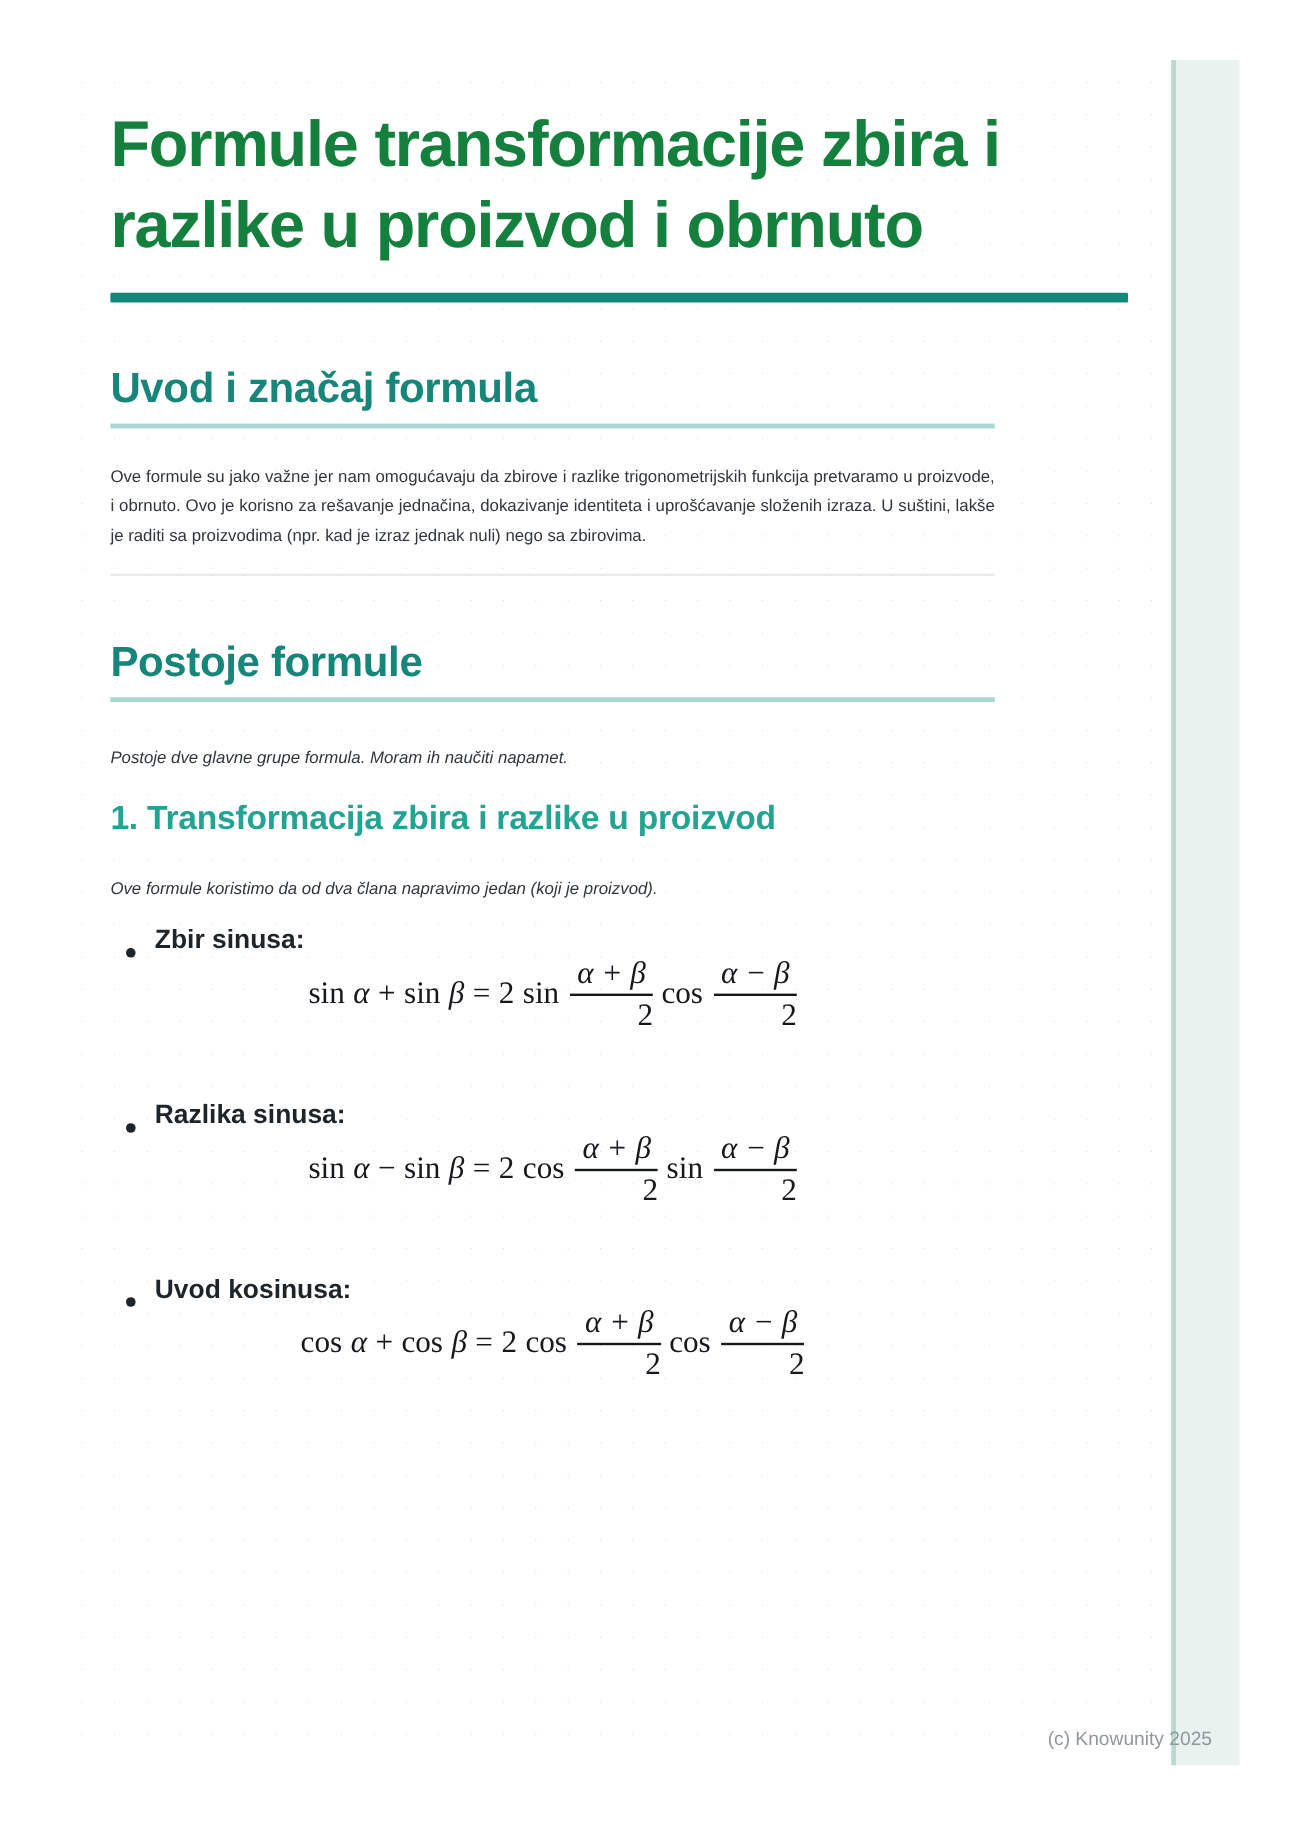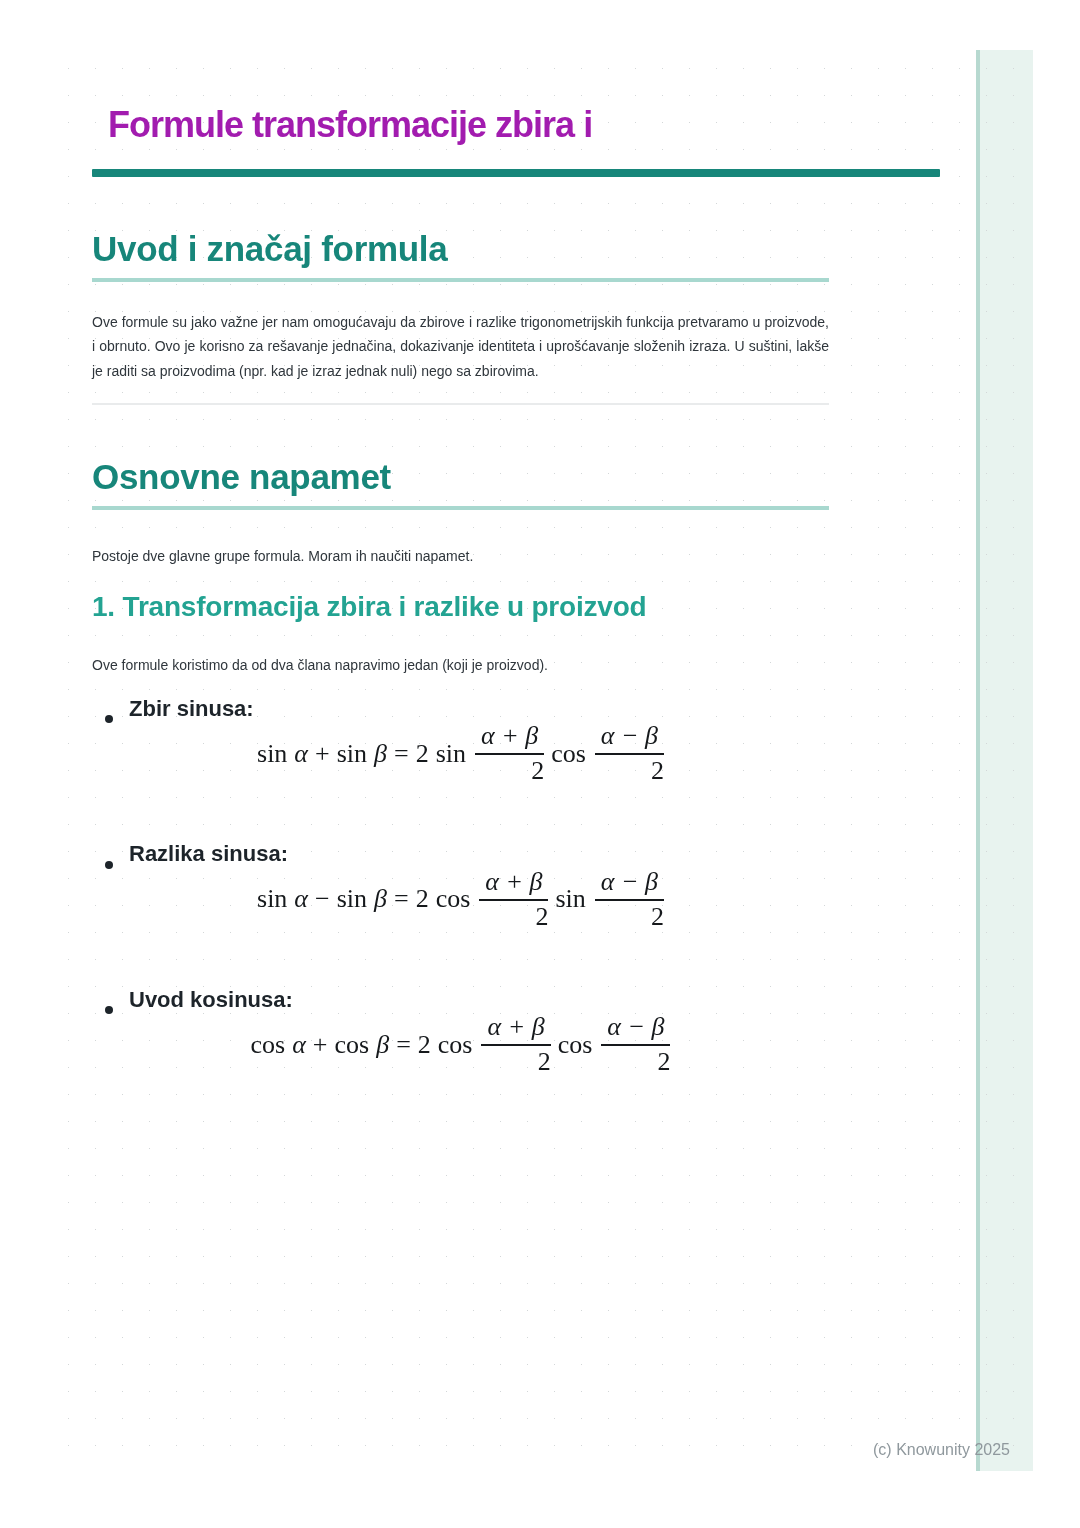--- a/index.html
+++ b/index.html
@@ -31,24 +31,24 @@
     pointer-events: none;
   }
 
   .content {
     position: relative; z-index: 2;
     margin-left: 92px; width: 737px;
     padding-top: 86px;
   }
 
   .page-title {
-    margin: 16px; width: 870px;
-    font-size: 36px; line-height: 1.26; font-weight: 700;
+    margin: 0; width: 870px;
+    font-size: 54px; line-height: 1.26; font-weight: 700;
     letter-spacing: -1px;
-    color: #a21caf;
+    color: #15803d;
   }
   .title-rule {
     width: 848px; height: 8px; margin-top: 22px;
     background: #17867a; border-radius: 1px;
   }
 
   .h2 {
     margin: 50px 0 0 0;
     font-size: 35px; line-height: 1.25; font-weight: 700;
     color: #17867a; letter-spacing: -0.3px;
@@ -57,21 +57,21 @@
     width: 737px; height: 4px; margin-top: 7px;
     background: #a8d8cf;
   }
 
   .para {
     margin: 28px 0 0 0;
     font-size: 14px; line-height: 1.74;
     color: #2f363c;
     text-align: justify;
   }
-  .para.single { text-align: left; }
+  .para.single { text-align: left; font-style: italic; }
 
   .section-divider {
     width: 737px; height: 2px; margin-top: 20px;
     background: #e9ebec;
   }
 
   .h3 {
     margin: 21px 0 0 0;
     font-size: 28px; line-height: 1.25; font-weight: 700;
     color: #23a392; letter-spacing: -0.2px;
@@ -130,30 +130,30 @@
 </style>
 </head>
 <body>
 
 <div class="mint-strip"></div>
 <div class="dots"></div>
 
 <div class="content">
 
   <h1 class="page-title"><span>Formule transformacije zbira i</span><br>
-    </h1>
+    <span>razlike u proizvod i obrnuto</span></h1>
   <div class="title-rule"></div>
 
   <h2 class="h2">Uvod i značaj formula</h2>
   <div class="h2-underline"></div>
   <p class="para">Ove formule su jako važne jer nam omogućavaju da zbirove i razlike trigonometrijskih funkcija pretvaramo u proizvode, i obrnuto. Ovo je korisno za rešavanje jednačina, dokazivanje identiteta i uprošćavanje složenih izraza. U suštini, lakše je raditi sa proizvodima (npr. kad je izraz jednak nuli) nego sa zbirovima.</p>
 
   <div class="section-divider"></div>
 
-  <h2 class="h2">Osnovne napamet</h2>
+  <h2 class="h2">Postoje formule</h2>
   <div class="h2-underline"></div>
   <p class="para single mt-34">Postoje dve glavne grupe formula. Moram ih naučiti napamet.</p>
 
   <h3 class="h3">1. Transformacija zbira i razlike u proizvod</h3>
   <p class="para single mt-29">Ove formule koristimo da od dva člana napravimo jedan (koji je proizvod).</p>
 
   <div class="bullet-item">
     <span class="bullet-dot"></span>
     <span class="bullet-label">Zbir sinusa:</span>
   </div>

